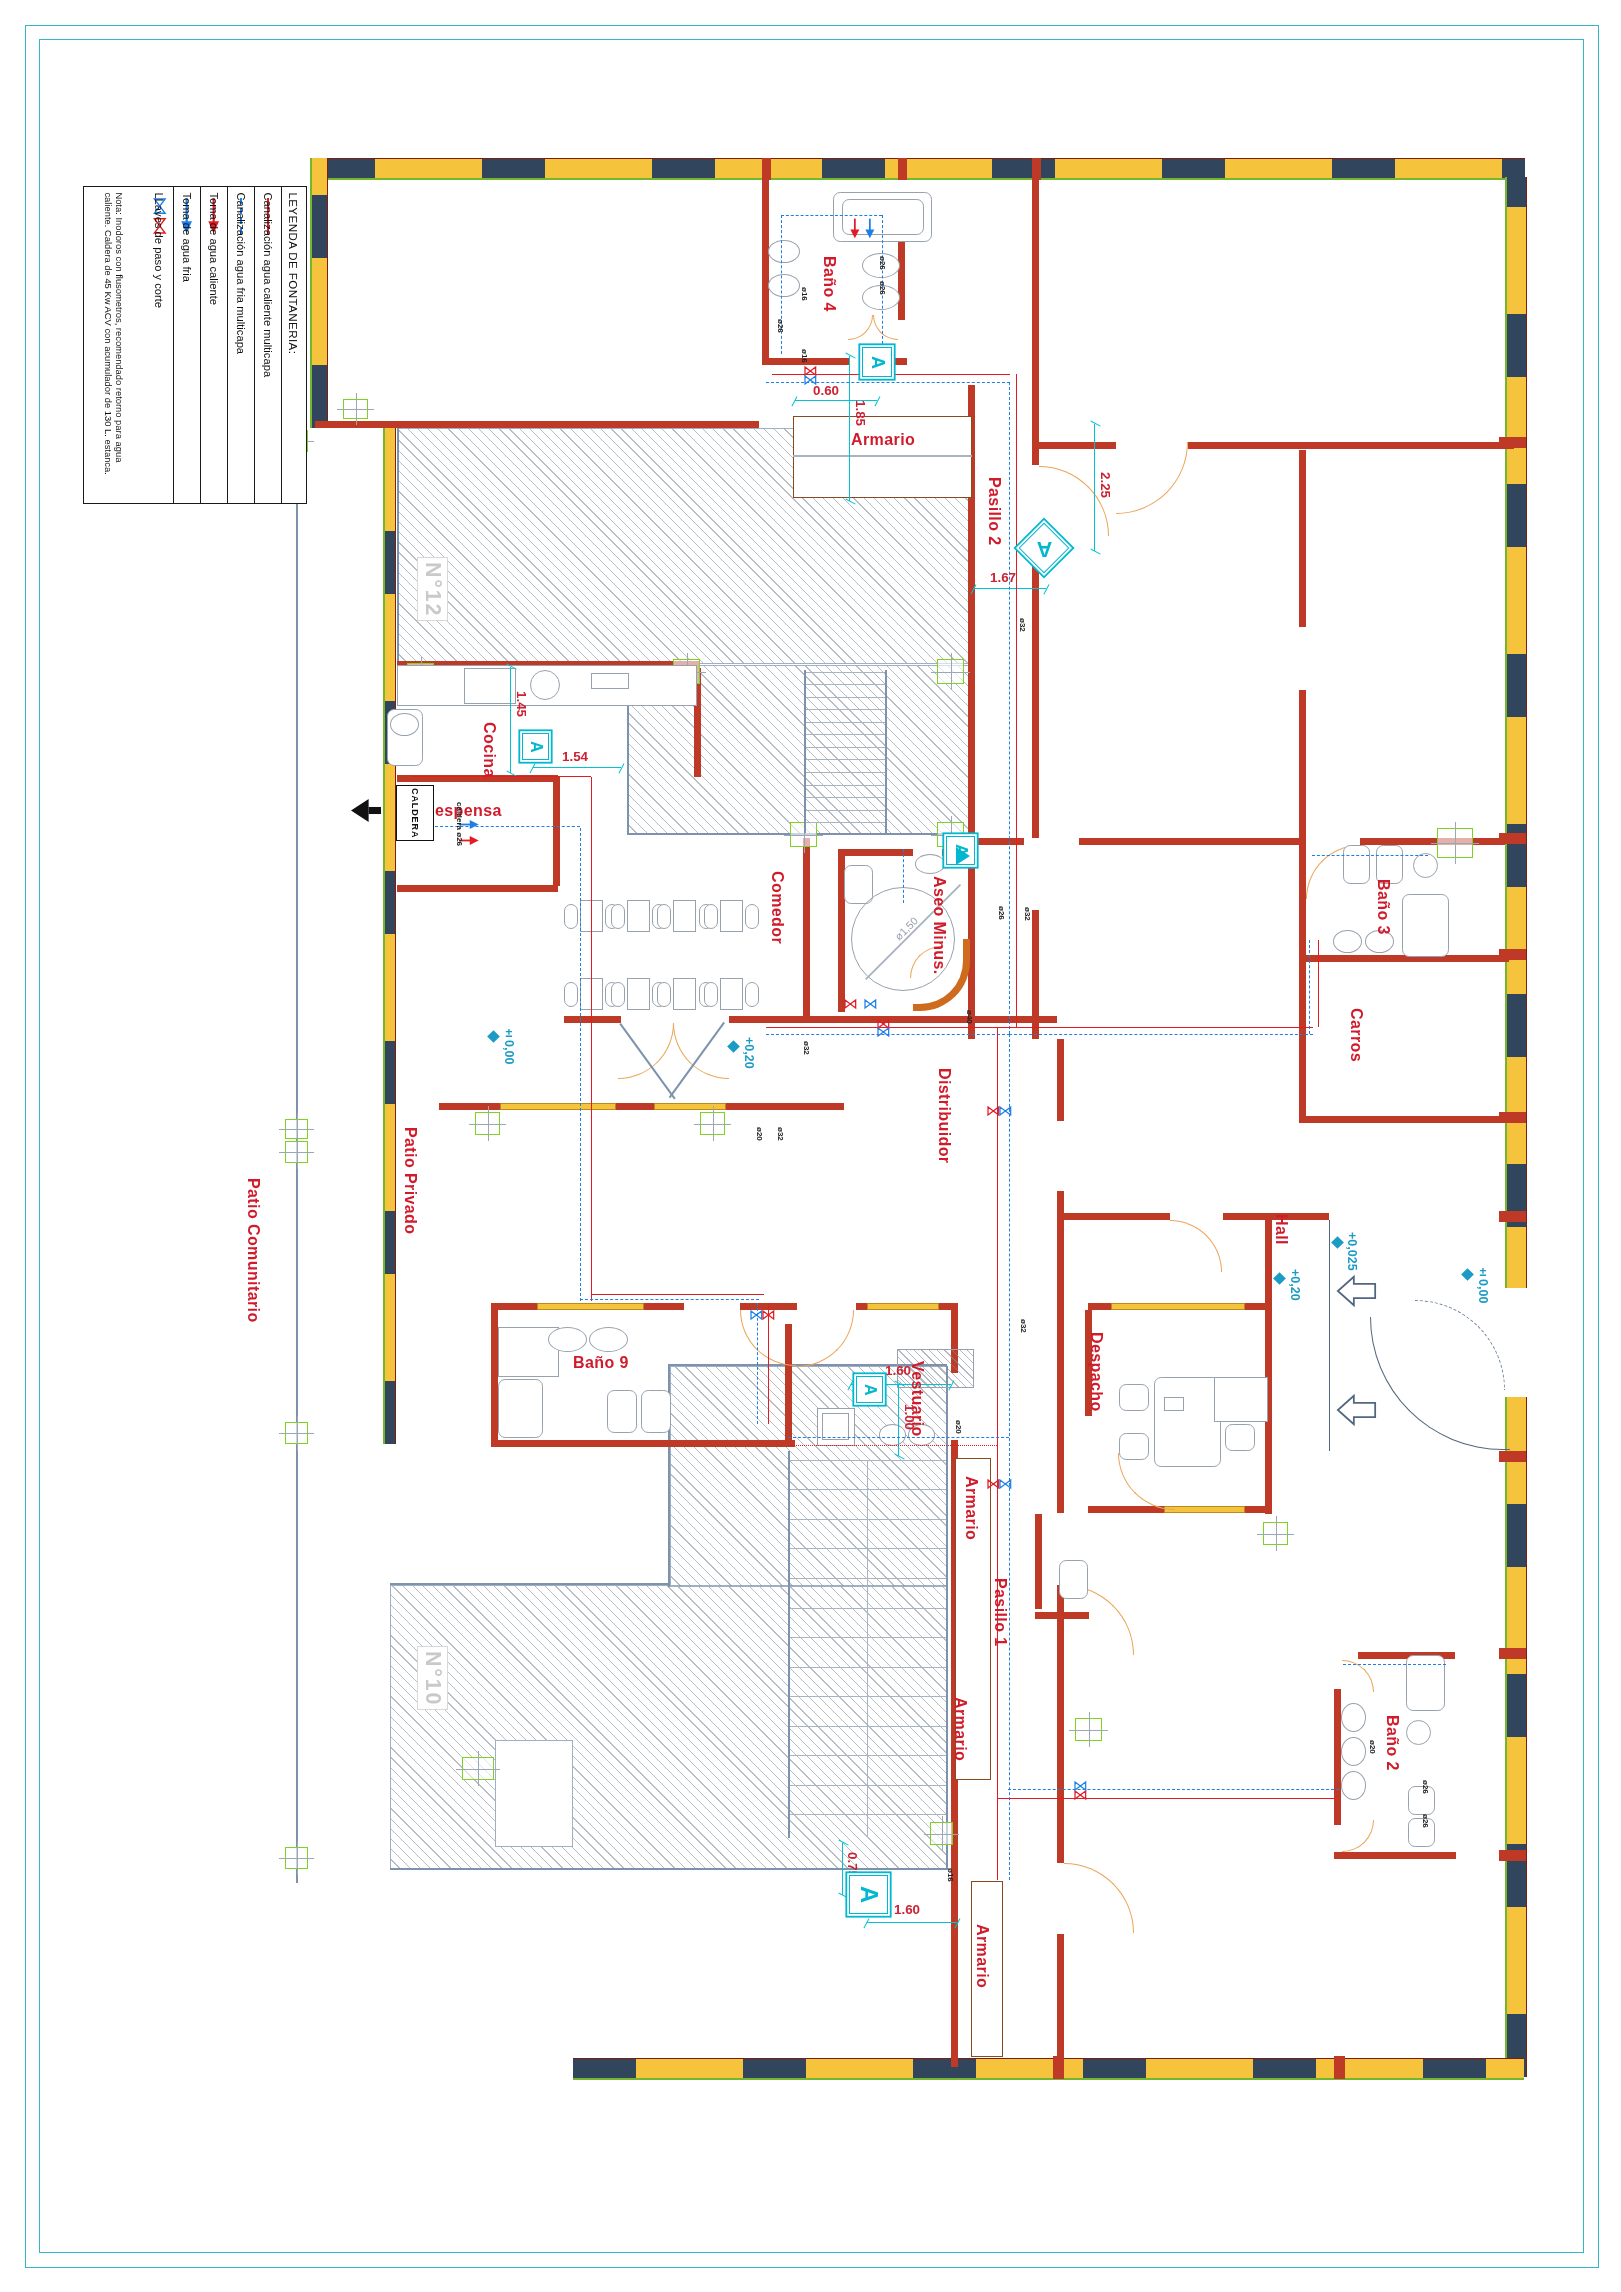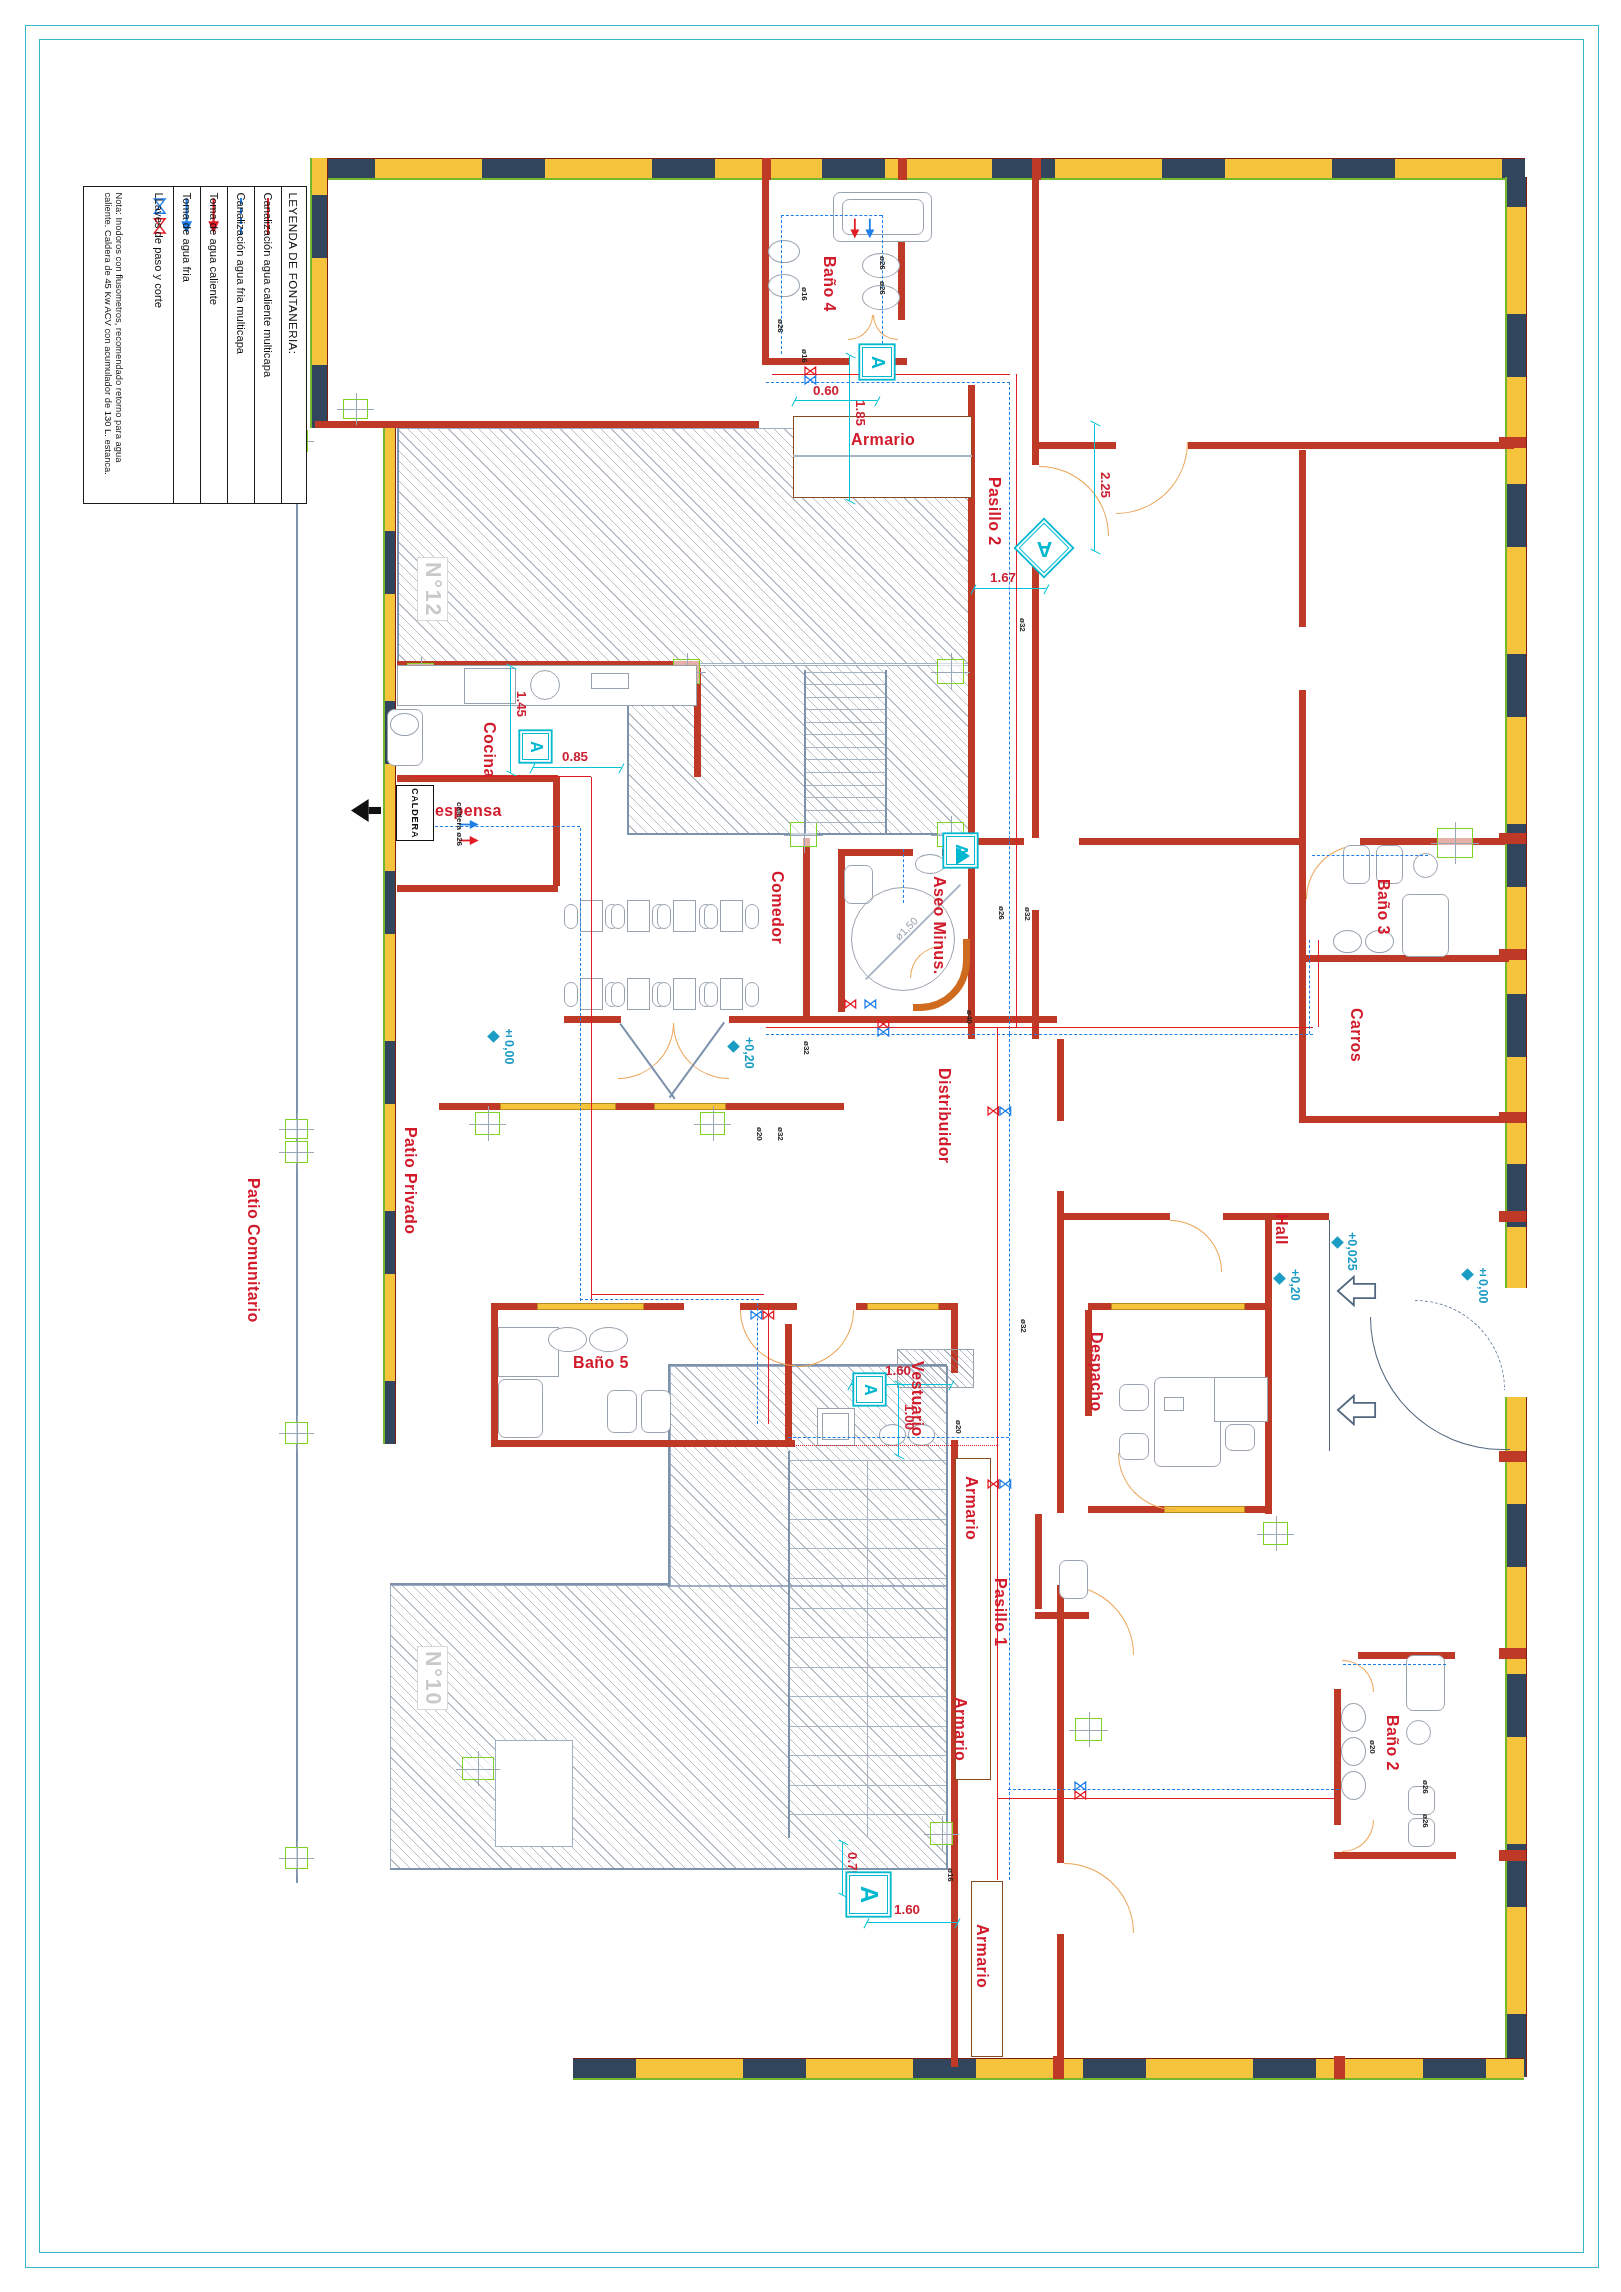--- a/index.html
+++ b/index.html
@@ -531,37 +531,37 @@
       <div class="rlab vt" style="left: 820px; top: 256px;">Baño 4</div>
       <div class="rlab" style="left: 851px; top: 431px;">Armario</div>
       <div class="rlab vt" style="left: 985px; top: 477px;">Pasillo 2</div>
       <div class="rlab vt" style="left: 480px; top: 722px;">Cocina</div>
       <div class="rlab" style="left: 423px; top: 802px;">Despensa</div>
       <div class="rlab vt" style="left: 768px; top: 871px;">Comedor</div>
       <div class="rlab vt" style="left: 930px; top: 876px;">Aseo Minus.</div>
       <div class="rlab vt" style="left: 935px; top: 1068px;">Distribuidor</div>
       <div class="rlab vt" style="left: 401px; top: 1127px;">Patio Privado</div>
       <div class="rlab vt" style="left: 244px; top: 1178px;">Patio Comunitario</div>
-      <div class="rlab" style="left: 573px; top: 1354px;">Baño 5</div>
+      <div class="rlab" style="left: 573px; top: 1354px;">Baño 9</div>
       <div class="rlab vt" style="left: 908px; top: 1361px;">Vestuario</div>
       <div class="rlab vt" style="left: 962px; top: 1476px;">Armario</div>
       <div class="rlab vt" style="left: 951px; top: 1697px;">Armario</div>
       <div class="rlab vt" style="left: 991px; top: 1578px;">Pasillo 1</div>
       <div class="rlab vt" style="left: 973px; top: 1924px;">Armario</div>
       <div class="rlab vt" style="left: 1374px; top: 879px;">Baño 3</div>
       <div class="rlab vt" style="left: 1347px; top: 1008px;">Carros</div>
       <div class="rlab vt" style="left: 1272px; top: 1214px;">Hall</div>
       <div class="rlab vt" style="left: 1087px; top: 1332px;">Despacho</div>
       <div class="rlab vt" style="left: 1383px; top: 1715px;">Baño 2</div>
       <div class="dtx" style="left: 813px; top: 383px;">0.60</div>
       <div class="dtx vt" style="left: 853px; top: 400px;">1.85</div>
       <div class="dtx vt" style="left: 1098px; top: 472px;">2.25</div>
       <div class="dtx" style="left: 990px; top: 570px;">1.67</div>
       <div class="dtx vt" style="left: 514px; top: 691px;">1.45</div>
-      <div class="dtx" style="left: 562px; top: 749px;">0.85</div>
+      <div class="dtx" style="left: 562px; top: 749px;">1.54</div>
       <div class="dtx" style="left: 885px; top: 1363px;">1.60</div>
       <div class="dtx vt" style="left: 902px; top: 1404px;">1.00</div>
       <div class="dtx vt" style="left: 845px; top: 1852px;">0.75</div>
       <div class="dtx" style="left: 894px; top: 1902px;">1.60</div>
       <div class="ptx vt vt" style="left: 800px; top: 287px;">ø16</div>
       <div class="ptx vt vt" style="left: 800px; top: 349px;">ø16</div>
       <div class="ptx vt vt" style="left: 878px; top: 256px;">ø26</div>
       <div class="ptx vt vt" style="left: 878px; top: 281px;">ø26</div>
       <div class="ptx vt vt" style="left: 776px; top: 319px;">ø26</div>
       <div class="ptx vt vt" style="left: 1018px; top: 618px;">ø32</div>

